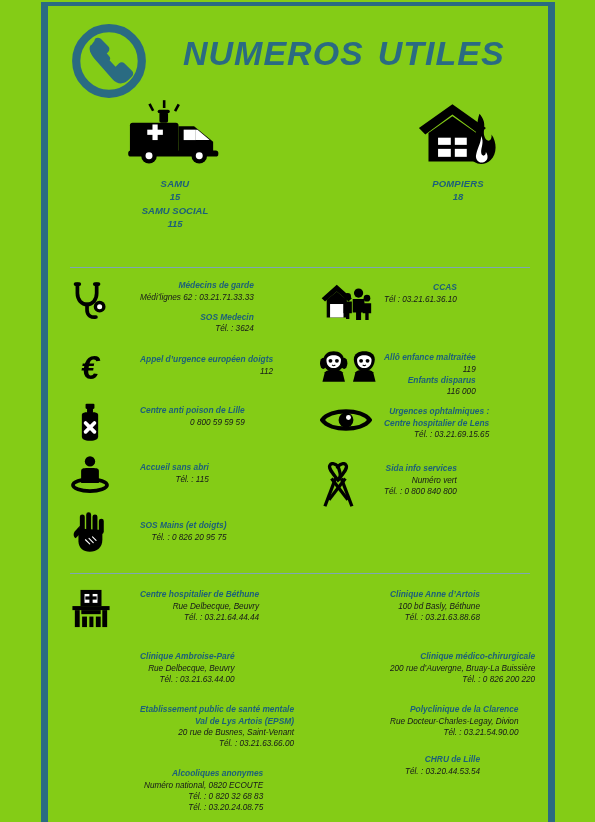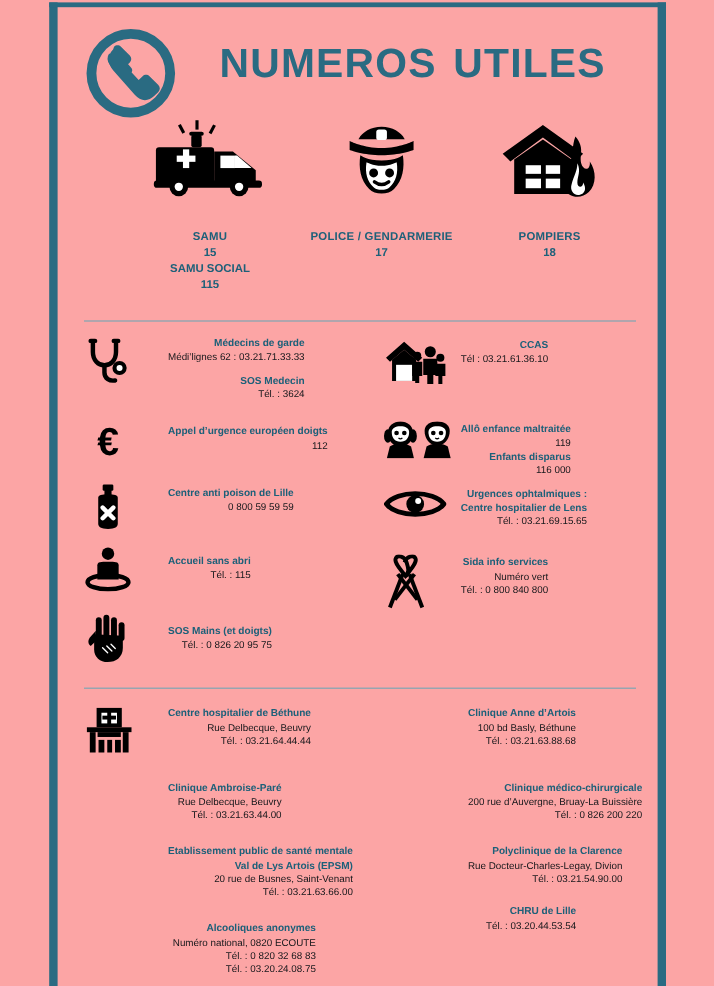--- a/index.html
+++ b/index.html
@@ -5,21 +5,22 @@
   html,body{margin:0;padding:0;}
   body{
     width:595px;height:822px;
     background:#ffffff;
     font-family:"Liberation Sans", sans-serif;
     overflow:hidden;
     position:relative;
   }
   .page{
     position:absolute;left:0;top:0;width:595px;height:822px;
-    background:#fca5a5;
+    background:#84cc16;
+    font-style:italic;
   }
   
   .band-left{position:absolute;left:41px;top:2px;width:7px;height:820px;background:#2a6b82;}
   .band-right{position:absolute;left:548px;top:2px;width:7px;height:820px;background:#2a6b82;}
   .band-top{position:absolute;left:41px;top:2px;width:514px;height:4px;background:#2a6b82;}
 
   .inner{position:absolute;left:48px;top:6px;width:500px;height:816px;}
 
   
   .header{position:relative;height:92px;}
@@ -30,21 +31,21 @@
     color:#2a6b82;
     white-space:nowrap;
   }
   .title .sp{display:inline-block;width:14px;}
 
   
   .emerg{position:relative;height:152px;}
   .emerg-col{position:absolute;text-align:center;}
   .emerg-ico{height:70px;display:flex;align-items:flex-end;justify-content:center;}
   .emerg-name{
-    margin-top:24px;font-size:9.5px;font-weight:bold;color:#1d6079;letter-spacing:.2px;
+    margin-top:10px;font-size:9.5px;font-weight:bold;color:#1d6079;letter-spacing:.2px;
   }
   .emerg-num{font-size:9.5px;font-weight:bold;color:#1d6079;margin-top:2px;}
   .emerg-name2{font-size:9.5px;font-weight:bold;color:#1d6079;margin-top:3px;}
   .emerg-num2{font-size:9.5px;font-weight:bold;color:#1d6079;margin-top:2px;}
 
   .c1{left:62px;width:130px;}
   .c2{left:200px;width:140px;}
   .c3{left:350px;width:120px;}
 
   
@@ -112,39 +113,20 @@
             <rect x="31" y="4" width="3" height="9" fill="#000" transform="rotate(-28 32 8)"></rect>
             <rect x="61" y="4" width="3" height="9" fill="#000" transform="rotate(28 62 8)"></rect>
           </svg>
         </div>
         <div class="emerg-name">SAMU</div>
         <div class="emerg-num">15</div>
         <div class="emerg-name2">SAMU SOCIAL</div>
         <div class="emerg-num2">115</div>
       </div>
 
-      <div class="emerg-col c2">
-        <div class="emerg-ico">
-          <svg viewBox="0 0 100 86" width="74" height="64">
-            <path d="M50 2 C62 2 72 8 76 16 L24 16 C28 8 38 2 50 2 Z" fill="#000"></path>
-            <path d="M14 18 C14 18 30 26 50 26 C70 26 86 18 86 18 L86 28 C86 28 70 34 50 34
-                     C30 34 14 28 14 28 Z" fill="#000"></path>
-            <rect x="44" y="5" width="12" height="12" rx="3" fill="#fff"></rect>
-            <path d="M26 34 C26 34 34 40 50 40 C66 40 74 34 74 34 C76 48 74 62 64 72
-                     C58 79 42 79 36 72 C26 62 24 48 26 34 Z" fill="#000"></path>
-            <path d="M33 42 C33 42 40 46 50 46 C60 46 67 42 67 42 C69 54 66 64 59 70
-                     C55 74 45 74 41 70 C34 64 31 54 33 42 Z" fill="#fff"></path>
-            <circle cx="41" cy="54" r="5" fill="#000"></circle>
-            <circle cx="59" cy="54" r="5" fill="#000"></circle>
-            <path d="M42 64 q8 6 16 0" stroke="#000" stroke-width="4" fill="none" stroke-linecap="round"></path>
-          </svg>
-        </div>
-        <div class="emerg-name">POLICE / GENDARMERIE</div>
-        <div class="emerg-num">17</div>
-      </div>
 
       <div class="emerg-col c3">
         <div class="emerg-ico">
           <svg viewBox="0 0 110 84" width="88" height="67">
             <path d="M6 34 L48 4 L90 34 L82 42 L48 17 L14 42 Z" fill="#000"></path>
             <path d="M18 40 L48 19 L78 40 L78 76 L18 76 Z" fill="#000"></path>
             <rect x="30" y="46" width="36" height="24" fill="#fff"></rect>
             <rect x="46" y="44" width="5" height="28" fill="#000"></rect>
             <rect x="28" y="55" width="40" height="5" fill="#000"></rect>
             <path d="M82 16 C92 28 86 34 88 44 C90 52 98 52 97 42 C104 52 104 66 96 74

